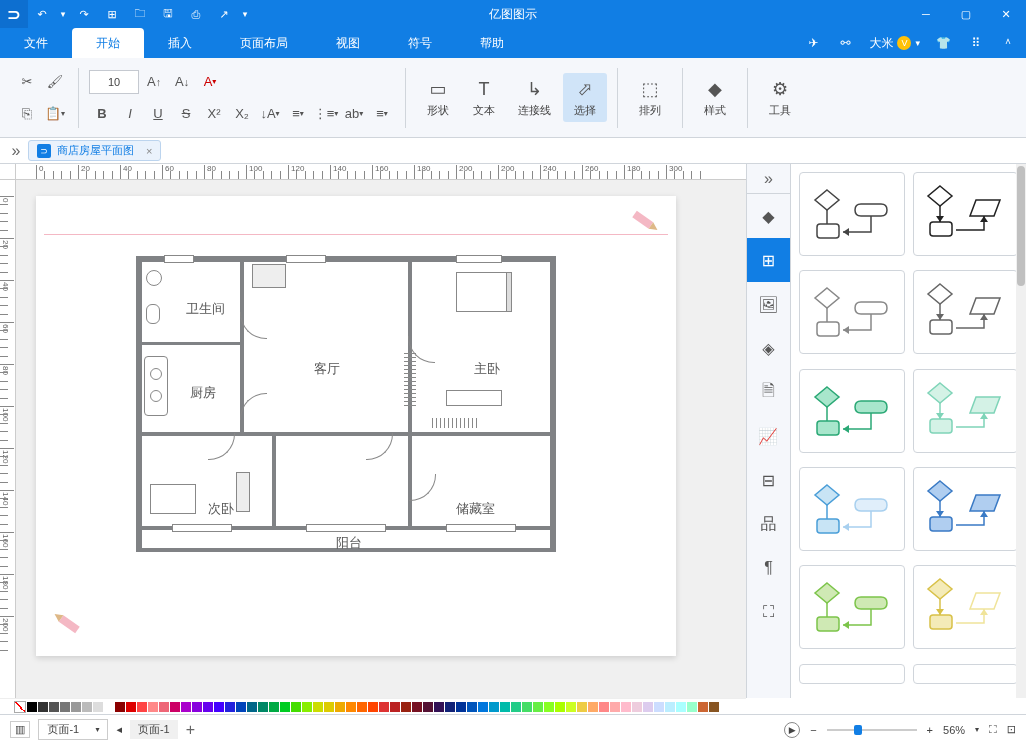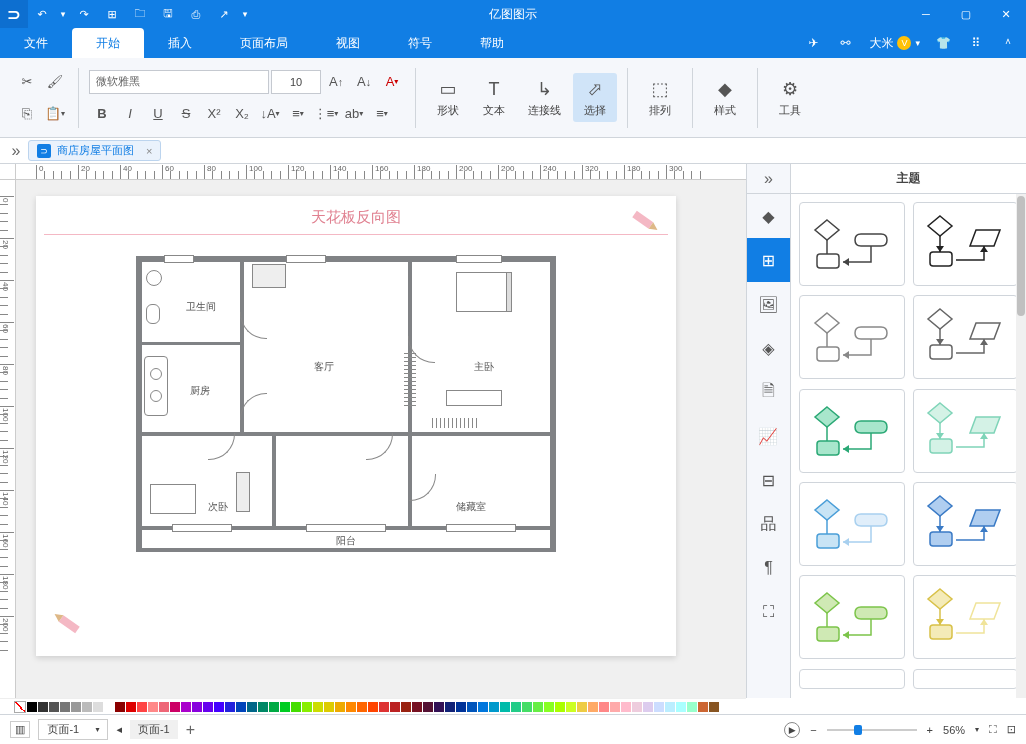--- a/index.html
+++ b/index.html
@@ -58,21 +58,21 @@
 .pencil { position: absolute; width: 28px; height: 8px; }
 .pencil.tr { top: 22px; right: 16px; transform: rotate(35deg); }
 .pencil.bl { bottom: 30px; left: 16px; transform: rotate(215deg); }
 .pencil::before { content:''; position: absolute; left: 0; width: 20px; height: 8px; background: #f4b8c4; }
 .pencil::after { content:''; position: absolute; left: 20px; border-left: 8px solid #deb887; border-top: 4px solid transparent; border-bottom: 4px solid transparent; }
 .page-footer { position: absolute; bottom: 0; left: 0; right: 0; height: 16px; background: #f8a8bc; color: #fff; font-size: 9px; text-align: right; padding: 2px 10px; }
 
 .floorplan { position: absolute; top: 60px; left: 100px; width: 420px; height: 296px; }
 .fp-abs { position: absolute; }
 .fp-wall { background: #808285; }
-.fp-label { font-size: 10px; color: #555; }
+.fp-label { font-size: 13px; color: #555; }
 .fp-door { width: 26px; height: 26px; }
 .fp-door::after { content:''; position: absolute; width: 26px; height: 26px; border: 1px solid #888; border-radius: 0 0 0 26px; border-top: none; border-right: none; }
 
 .sidepanel { width: 280px; border-left: 1px solid #d0d5db; display: flex; }
 .side-icons { width: 44px; background: #f5f7fb; border-right: 1px solid #d0d5db; display: flex; flex-direction: column; }
 .side-icons .expand { height: 30px; display: flex; align-items: center; justify-content: center; color: #666; cursor: pointer; border-bottom: 1px solid #d0d5db; }
 .side-icon-btn { height: 44px; display: flex; align-items: center; justify-content: center; cursor: pointer; color: #555; font-size: 16px; }
 .side-icon-btn.active { background: #117ee4; color: #fff; }
 .side-content { flex: 1; display: flex; flex-direction: column; }
 .side-title { height: 30px; display: flex; align-items: center; justify-content: center; font-size: 12px; font-weight: bold; color: #444; border-bottom: 1px solid #d0d5db; }
@@ -148,21 +148,20 @@
       <div class="icon-btn">🖌</div>
     </div>
     <div class="ribbon-row">
       <div class="icon-btn">⎘</div>
       <div class="icon-btn">📋 <span style="font-size:8px">▾</span></div>
     </div>
   </div>
   <div class="ribbon-sep"></div>
   <div class="ribbon-group">
     <div class="ribbon-row">
-      <input class="font-select" readonly="" value="微软雅黑" style="">
       <input class="size-select" readonly="" value="10" style="">
       <div class="icon-btn">A<sup>↑</sup></div>
       <div class="icon-btn">A<sup>↓</sup></div>
       <div class="icon-btn" style="color:#c00">A<span style="font-size:8px">▾</span></div>
     </div>
     <div class="ribbon-row">
       <div class="icon-btn">
           <b>B</b>
         </div>
       <div class="icon-btn">
@@ -331,21 +330,21 @@
         <div class="tick" style="left: 507.2px;"></div>
         <div class="tick" style="left: 515.6px;"></div>
         <div class="tick major" style="left: 524px;">
           <span class="num">240</span>
         </div>
         <div class="tick" style="left: 532.4px;"></div>
         <div class="tick" style="left: 540.8px;"></div>
         <div class="tick" style="left: 549.2px;"></div>
         <div class="tick" style="left: 557.6px;"></div>
         <div class="tick major" style="left: 566px;">
-          <span class="num">320</span>
+          <span class="num">260</span>
         </div>
         <div class="tick" style="left: 574.4px;"></div>
         <div class="tick" style="left: 582.8px;"></div>
         <div class="tick" style="left: 591.2px;"></div>
         <div class="tick" style="left: 599.6px;"></div>
         <div class="tick major" style="left: 608px;">
           <span class="num">180</span>
         </div>
         <div class="tick" style="left: 616.4px;"></div>
         <div class="tick" style="left: 624.8px;"></div>
@@ -433,21 +432,20 @@
         <div class="tick major" style="top: 436px;">
           <span class="num">200</span>
         </div>
         <div class="tick" style="top: 444.4px;"></div>
         <div class="tick" style="top: 452.8px;"></div>
         <div class="tick" style="top: 461.2px;"></div>
         <div class="tick" style="top: 469.6px;"></div>
       </div>
     <div class="canvas">
       <div class="page">
-        <div class="page-title">天花板反向图</div>
         <div class="page-hr"></div>
         <div class="pencil tr"></div>
         <div class="pencil bl"></div>
 
         <div class="floorplan">
 
           <div class="fp-abs fp-wall" style="top:0;left:0;width:420px;height:6px"></div>
           <div class="fp-abs fp-wall" style="top:0;left:0;width:6px;height:296px"></div>
           <div class="fp-abs fp-wall" style="top:0;right:0;width:6px;height:296px"></div>
           <div class="fp-abs fp-wall" style="bottom:0;left:0;width:420px;height:4px"></div>
@@ -514,21 +512,20 @@
       <div class="side-icon-btn">🖼</div>
       <div class="side-icon-btn">◈</div>
       <div class="side-icon-btn">🗎</div>
       <div class="side-icon-btn">📈</div>
       <div class="side-icon-btn">⊟</div>
       <div class="side-icon-btn">品</div>
       <div class="side-icon-btn">¶</div>
       <div class="side-icon-btn">⛶</div>
     </div>
     <div class="side-content">
-      <div class="side-title">主题</div>
       <div class="theme-grid" id="theme-grid" style="position:relative">
           <div class="theme-item">
             <svg class="theme-svg" viewBox="0 0 90 64">
     <path d="M20 8 L32 18 L20 28 L8 18 Z" fill="none" stroke="#444" stroke-width="1.5"></path>
          <rect x="10" y="42" width="22" height="14" rx="3" fill="none" stroke="#444" stroke-width="1.5"></rect>
          <line x1="20" y1="28" x2="20" y2="42" stroke="#444" stroke-width="1.5"></line>
          <path d="M48 28 Q48 22 54 22 L74 22 Q80 22 80 28 Q80 34 74 34 L54 34 Q48 34 48 28 Z" fill="none" stroke="#444" stroke-width="1.5"></path>
          <path d="M64 34 L64 50 L36 50" stroke="#444" stroke-width="1.5" fill="none"></path>
          <path d="M36 50 L42 46 L42 54 Z" fill="#444"></path>
   </svg>

